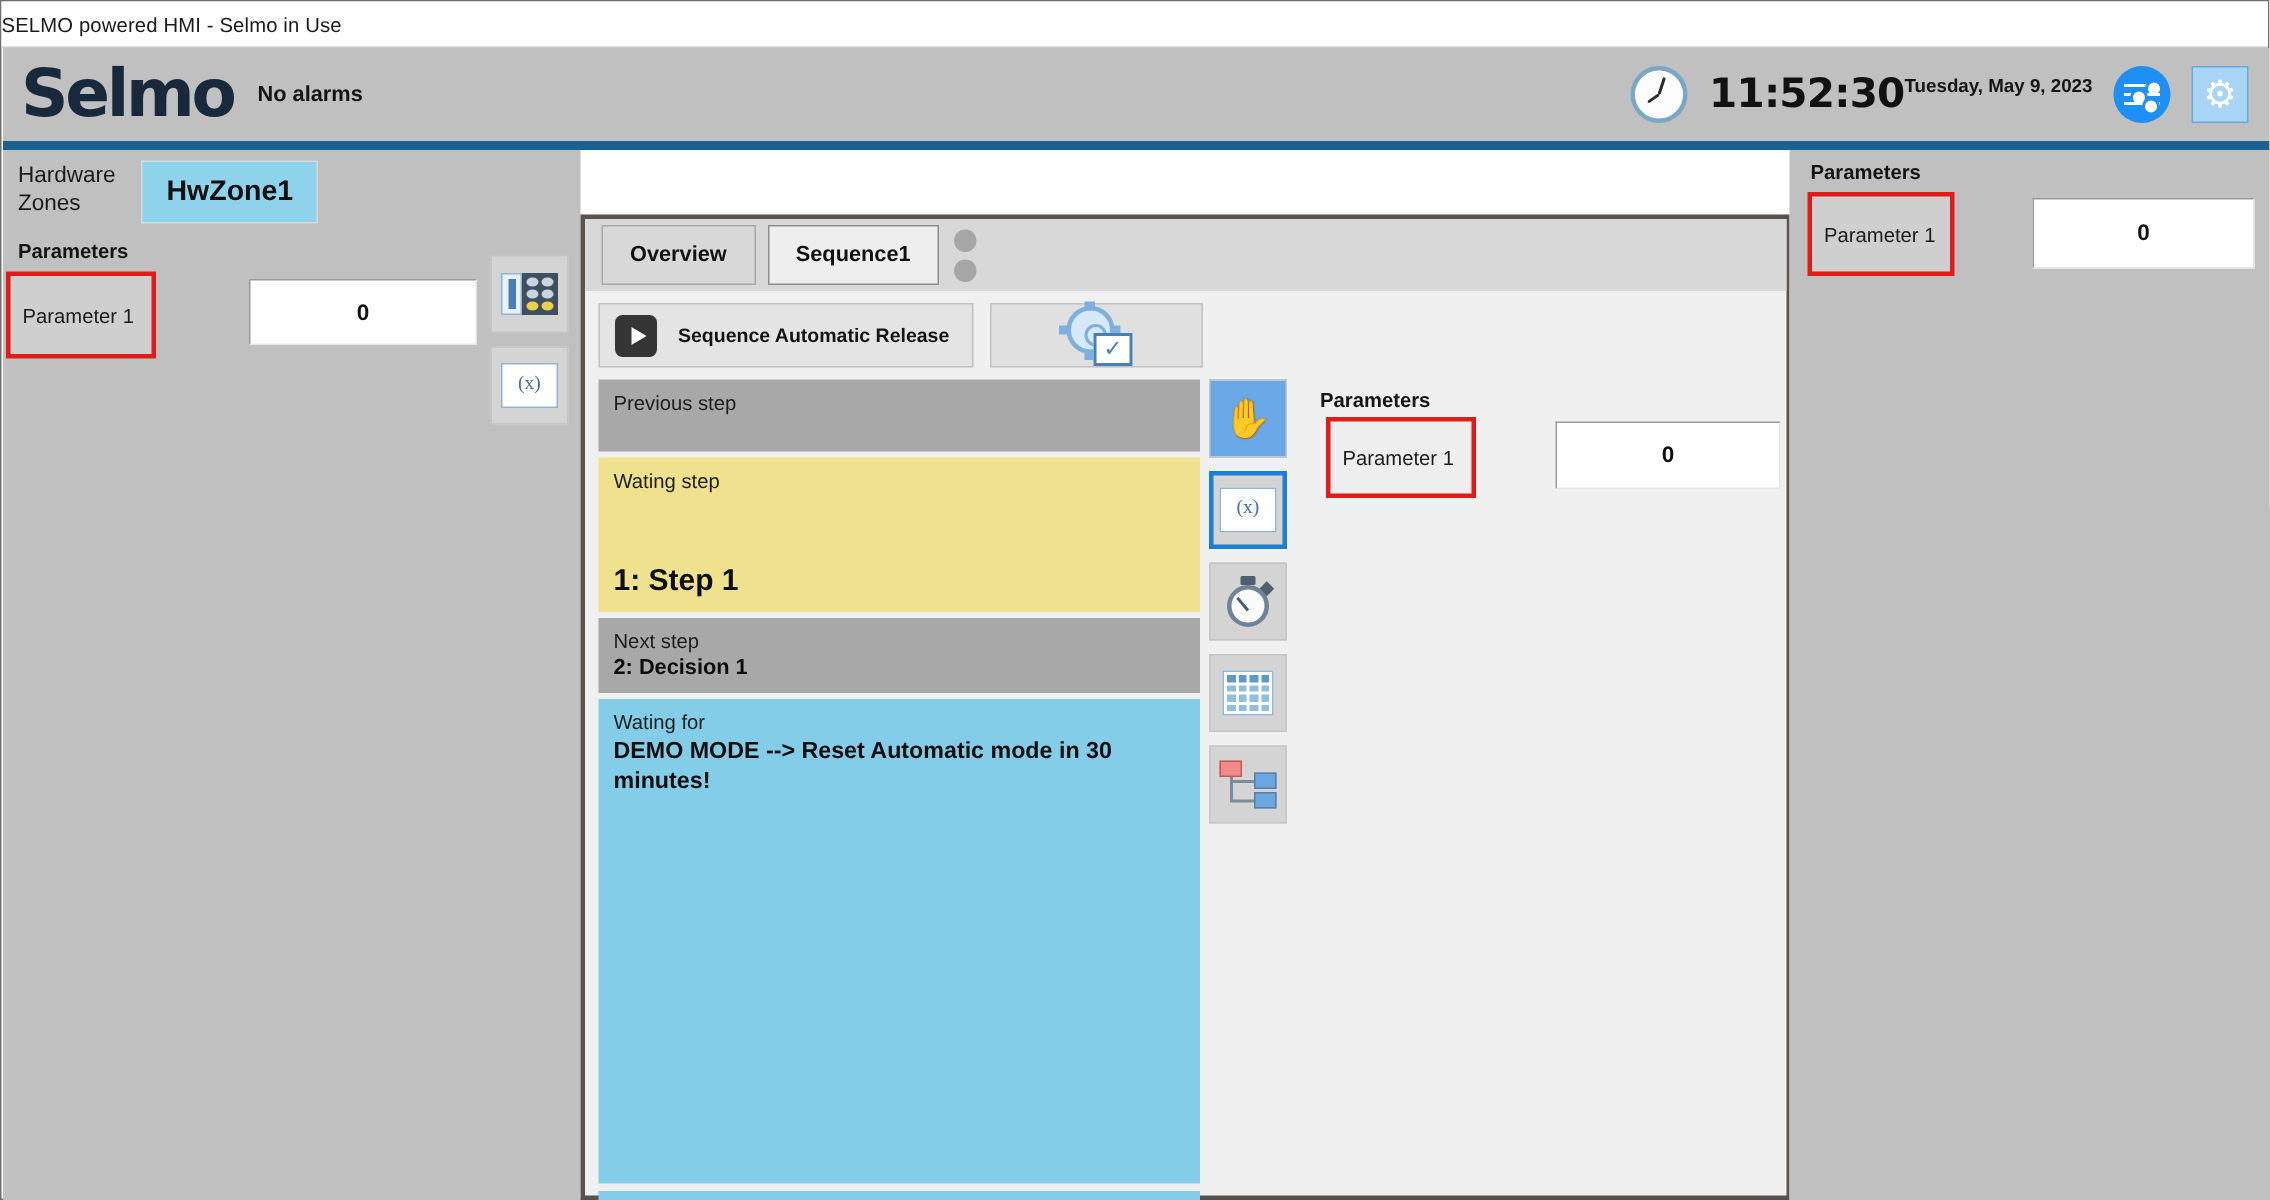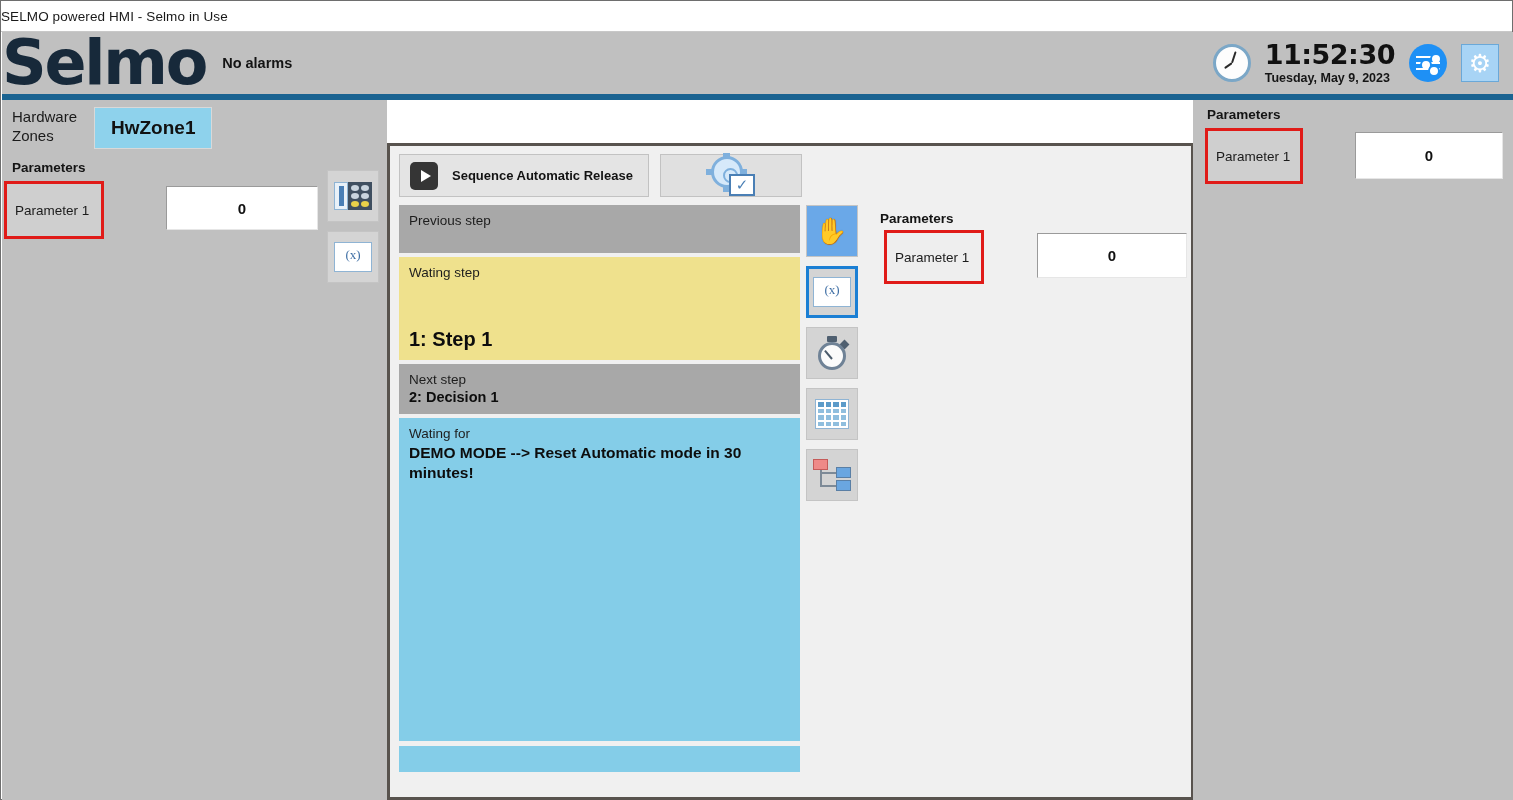--- a/index.html
+++ b/index.html
@@ -27,43 +27,43 @@
   
   .header {
     position: absolute; left: 1px; top: 31px; width: 1511px; height: 62px;
     background: #c0c0c0; display: flex; align-items: center;
   }
   .header-accent {
     position: absolute; left: 1px; top: 93px; width: 1511px; height: 6px;
     background: #1a6391;
   }
   .logo {
-    font-size: 62px; font-weight: 700; color: #17293a;
-    letter-spacing: -2.2px; padding-left: 0; line-height: 1;
+    font-size: 44px; font-weight: 700; color: #17293a;
+    letter-spacing: -2.2px; padding-left: 12px; line-height: 1;
     font-family: "DejaVu Sans", sans-serif;
   }
   .alarm-text {
     font-size: 14.5px; font-weight: 700; color: #141414; margin-left: 16px;
   }
   .header-right {
     position: absolute; right: 14px; top: 0; height: 62px;
     display: flex; align-items: center; gap: 14px;
   }
   .clock-icon {
     width: 38px; height: 38px; border-radius: 50%;
     background: #fdfdfd; border: 3px solid #7ba7c7;
     position: relative;
   }
   .clock-icon::before, .clock-icon::after {
     content: ""; position: absolute; background: #2b2b2b;
     transform-origin: bottom center; border-radius: 1px;
   }
   .clock-icon::before { width: 2px; height: 12px; left: 15px; top: 4px; transform: rotate(18deg); }
   .clock-icon::after  { width: 2px; height: 9px;  left: 15px; top: 7px;  transform: rotate(-125deg); }
-  .clock-block { display: flex; flex-direction: column; align-items: flex-start; }
+  .clock-block { display: flex; flex-direction: row; align-items: flex-start; }
   .clock-time {
     font-size: 27px; font-weight: 700; color: #111; line-height: 1.05;
     font-family: "DejaVu Sans", sans-serif; letter-spacing: -0.5px;
   }
   .clock-date { font-size: 12.5px; font-weight: 700; color: #151515; margin-top: 1px; }
   .hdr-btn-round {
     width: 38px; height: 38px; border-radius: 50%; background: #1e90f5;
     position: relative; display: flex; flex-direction: column;
     justify-content: center; align-items: center; gap: 4px;
   }
@@ -344,20 +344,28 @@
       <div class="icon-btn">
         <span class="var-glyph">
           <span class="bar"></span><span class="txt">(x)</span>
         </span>
       </div>
     </div>
   </div>
 
   <div class="content">
 
+    <div class="tabbar">
+      <div class="tab">Overview</div>
+      <div class="tab selected">Sequence1</div>
+      <div class="tab-dots">
+        <i></i>
+        <i></i>
+      </div>
+    </div>
 
     <div class="toolbar">
       <div class="release-btn">
         <span class="play-sq">
             <span class="play-tri"></span>
           </span>
         <span class="release-label">Sequence Automatic Release</span>
       </div>
       <div class="gear-btn">
         <span class="gearchk">

